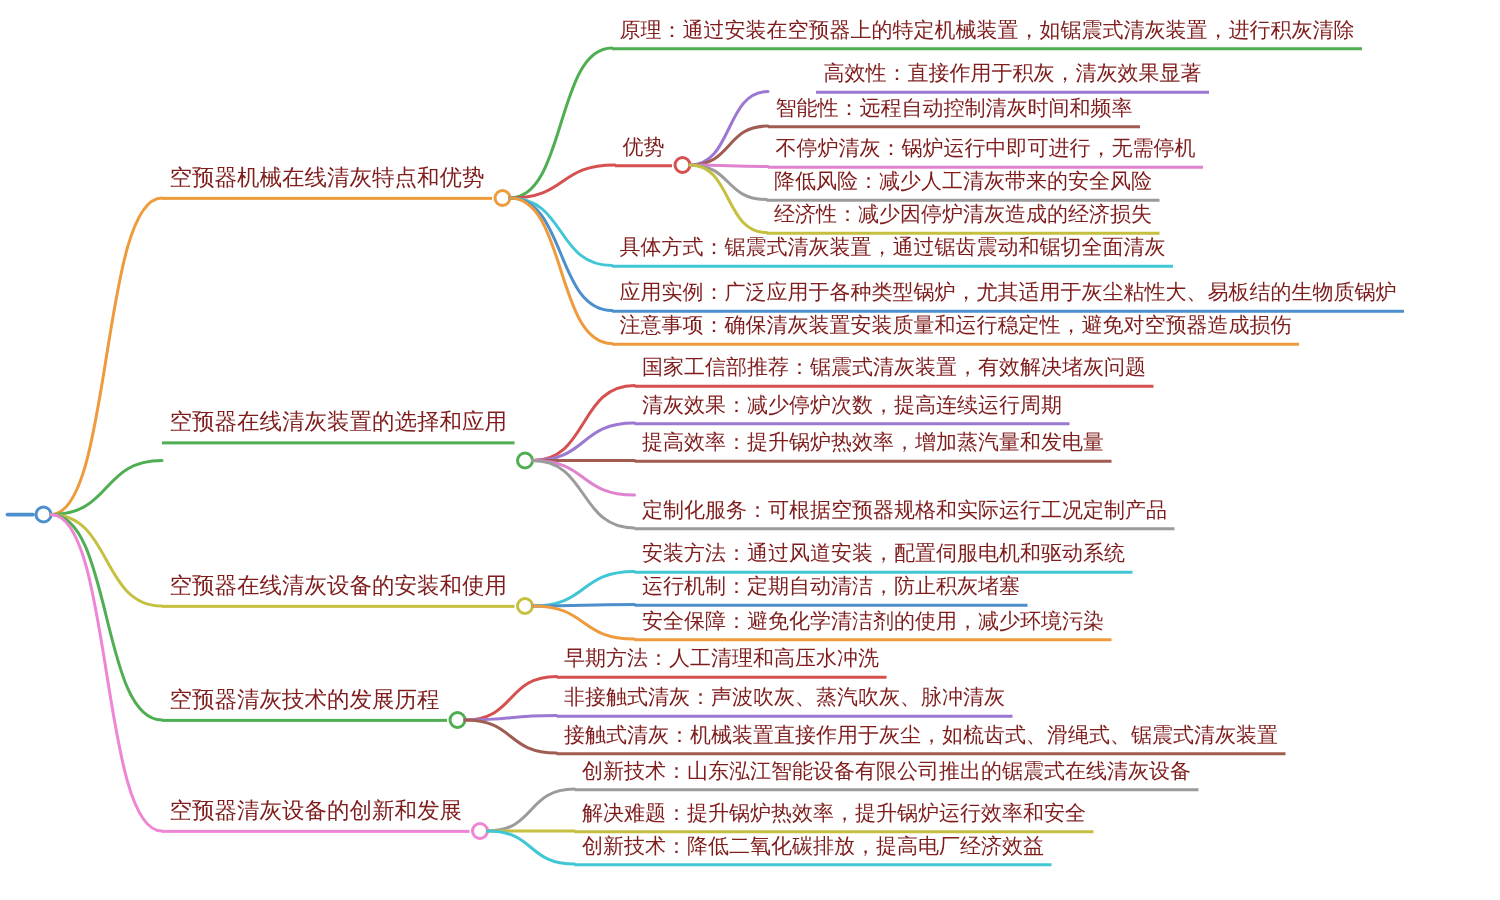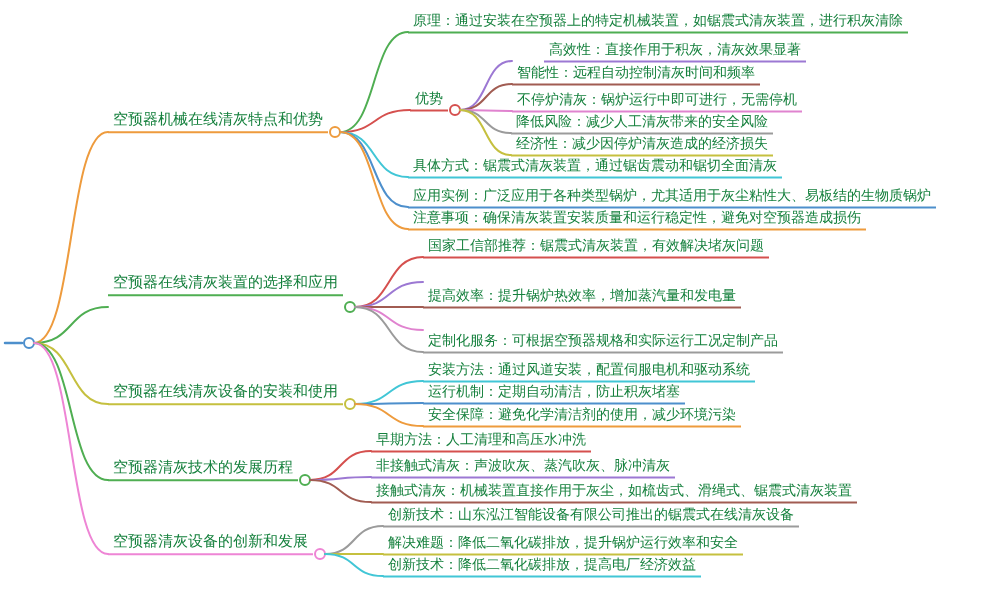--- a/index.html
+++ b/index.html
@@ -21,21 +21,21 @@
     top: 0;
     width: 1000px;
     height: 600px;
   }
   .node-label {
     position: absolute;
     transform: translateY(-100%);
     white-space: nowrap;
     padding: 1px 5px 2px 5px;
     border-bottom: 2px solid #3b82f6;
-    color: #15803d;
+    color: #7f1d1d;
     font-size: 14px;
     line-height: 1.25;
     cursor: default;
   }
   .branch-label { font-size: 15px; }
 </style>
 </head>
 <body>
 
 <div id="stage">
@@ -84,27 +84,28 @@
     <div class="node-label" style="left: 512px; top: 62px; border-bottom-color: rgb(156, 120, 211); margin-left: 32px;">高效性：直接作用于积灰，清灰效果显著</div>
     <div class="node-label" style="left: 512px; top: 85px; border-bottom-color: rgb(161, 92, 82);">智能性：远程自动控制清灰时间和频率</div>
     <div class="node-label" style="left: 512px; top: 112px; border-bottom-color: rgb(224, 131, 207);">不停炉清灰：锅炉运行中即可进行，无需停机</div>
     <div class="node-label" style="left: 511px; top: 134px; border-bottom-color: rgb(155, 155, 155);">降低风险：减少人工清灰带来的安全风险</div>
     <div class="node-label" style="left: 511px; top: 156px; border-bottom-color: rgb(197, 192, 63);">经济性：减少因停炉清灰造成的经济损失</div>
     <div class="node-label" style="left: 408px; top: 178px; border-bottom-color: rgb(65, 198, 214);">具体方式：锯震式清灰装置，通过锯齿震动和锯切全面清灰</div>
     <div class="node-label" style="left: 408px; top: 208px; border-bottom-color: rgb(77, 143, 204);">应用实例：广泛应用于各种类型锅炉，尤其适用于灰尘粘性大、易板结的生物质锅炉</div>
     <div class="node-label" style="left: 408px; top: 230px; border-bottom-color: rgb(238, 155, 61);">注意事项：确保清灰装置安装质量和运行稳定性，避免对空预器造成损伤</div>
     <div class="node-label branch-label" style="left: 108px; top: 296px; border-bottom-color: rgb(79, 174, 82);">空预器在线清灰装置的选择和应用</div>
     <div class="node-label" style="left: 423px; top: 258px; border-bottom-color: rgb(213, 80, 78);">国家工信部推荐：锯震式清灰装置，有效解决堵灰问题</div>
+    <div class="node-label" style="left: 423px; top: 283px; border-bottom-color: rgb(156, 120, 211);">清灰效果：减少停炉次数，提高连续运行周期</div>
     <div class="node-label" style="left: 423px; top: 308px; border-bottom-color: rgb(161, 92, 82);">提高效率：提升锅炉热效率，增加蒸汽量和发电量</div>
     <div class="node-label" style="left: 423px; top: 353px; border-bottom-color: rgb(155, 155, 155);">定制化服务：可根据空预器规格和实际运行工况定制产品</div>
     <div class="node-label branch-label" style="left: 108px; top: 405px; border-bottom-color: rgb(197, 192, 63);">空预器在线清灰设备的安装和使用</div>
     <div class="node-label" style="left: 423px; top: 382px; border-bottom-color: rgb(65, 198, 214);">安装方法：通过风道安装，配置伺服电机和驱动系统</div>
     <div class="node-label" style="left: 423px; top: 404px; border-bottom-color: rgb(77, 143, 204);">运行机制：定期自动清洁，防止积灰堵塞</div>
     <div class="node-label" style="left: 423px; top: 427px; border-bottom-color: rgb(238, 155, 61);">安全保障：避免化学清洁剂的使用，减少环境污染</div>
     <div class="node-label branch-label" style="left: 108px; top: 481px; border-bottom-color: rgb(79, 174, 82);">空预器清灰技术的发展历程</div>
     <div class="node-label" style="left: 371px; top: 452px; border-bottom-color: rgb(213, 80, 78);">早期方法：人工清理和高压水冲洗</div>
     <div class="node-label" style="left: 371px; top: 478px; border-bottom-color: rgb(156, 120, 211);">非接触式清灰：声波吹灰、蒸汽吹灰、脉冲清灰</div>
     <div class="node-label" style="left: 371px; top: 503px; border-bottom-color: rgb(161, 92, 82);">接触式清灰：机械装置直接作用于灰尘，如梳齿式、滑绳式、锯震式清灰装置</div>
     <div class="node-label branch-label" style="left: 108px; top: 555px; border-bottom-color: rgb(238, 133, 213);">空预器清灰设备的创新和发展</div>
     <div class="node-label" style="left: 383px; top: 527px; border-bottom-color: rgb(155, 155, 155);">创新技术：山东泓江智能设备有限公司推出的锯震式在线清灰设备</div>
-    <div class="node-label" style="left: 383px; top: 555px; border-bottom-color: rgb(197, 192, 63);">解决难题：降低二氧化碳排放，提升锅炉运行效率和安全</div>
+    <div class="node-label" style="left: 383px; top: 555px; border-bottom-color: rgb(197, 192, 63);">解决难题：提升锅炉热效率，提升锅炉运行效率和安全</div>
     <div class="node-label" style="left: 383px; top: 577px; border-bottom-color: rgb(65, 198, 214);">创新技术：降低二氧化碳排放，提高电厂经济效益</div>
   </div>
 
 </body></html>

